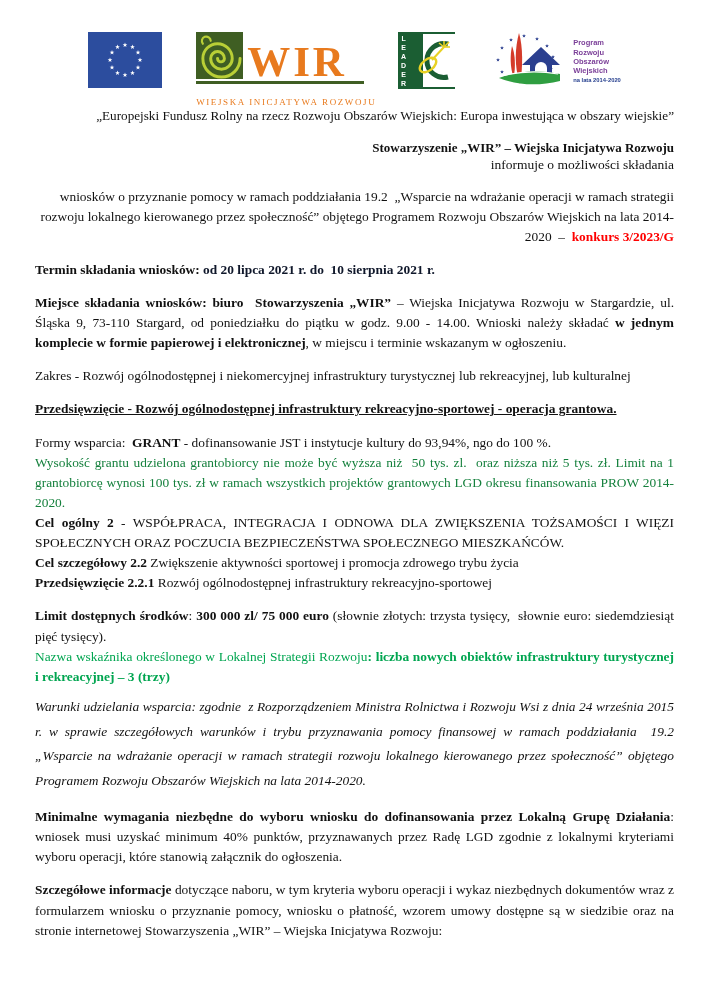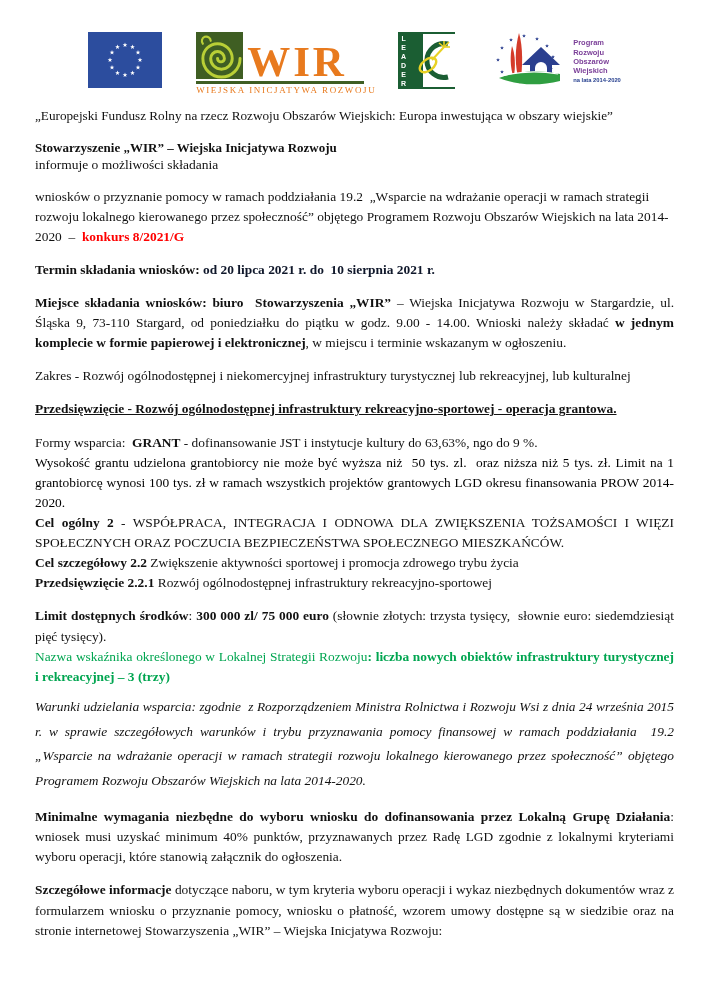--- a/index.html
+++ b/index.html
@@ -4,38 +4,38 @@
 <style>
   html,body{margin:0;padding:0;}
   body{
     width:707px;height:1000px;overflow:hidden;background:#ffffff;color:#111;
     font-family:"Liberation Serif", serif;font-size:13.4px;
   }
   .doc{padding:28px 33px 10px 35px;}
   p{margin:0;text-align:justify;line-height:1.5;white-space:pre-wrap;}
   .gap{margin-top:13px;}
   .gap-sm{margin-top:8px;}
-  .center{text-align:left;}
+  .center{text-align:right;}
   .bold{font-weight:bold;}
   .ul{text-decoration:underline;}
   .it{font-style:italic;line-height:1.85;}
   .funding{font-size:13.2px;margin-top:12px;}
   .title{font-size:13px;font-weight:bold;margin-top:14px;line-height:1.25;}
   .subtitle{font-size:13.5px;line-height:1.3;}
   .red{color:#fe0000;font-weight:bold;}
   .dateblue{color:#0f172a;font-weight:bold;}
-  .blue{color:#000000;}
+  .blue{color:#15803d;}
   .green{color:#00a550;}
   
   .logos{display:flex;align-items:flex-start;justify-content:center;gap:34px;height:62px;margin-top:4px;}
   .logo-wir{display:flex;flex-direction:column;width:168px;}
   .wir-top{display:flex;align-items:flex-end;gap:4px;}
   .wir-big{color:#e87a1e;font-weight:bold;font-size:43px;line-height:0.82;letter-spacing:3px;font-family:"Liberation Serif",serif;}
   .wir-rule{height:3px;background:#3f5e23;margin-top:2px;}
-  .wir-caption{color:#e87a1e;font-size:9px;letter-spacing:1.6px;margin-top:1px;white-space:nowrap;font-family:"Liberation Serif",serif;}
+  .wir-caption{color:#e87a1e;font-size:9px;letter-spacing:1.6px;margin-top:13px;white-space:nowrap;font-family:"Liberation Serif",serif;}
   .logo-leader{width:57px;height:57px;background:#1b5e33;position:relative;flex:none;}
   .leader-text{position:absolute;left:2px;top:3px;writing-mode:vertical-rl;text-orientation:upright;color:#ffffff;
     font-size:7px;font-weight:bold;letter-spacing:2px;font-family:"Liberation Sans",sans-serif;}
   .leader-art{position:absolute;right:0;top:2px;}
   .logo-prow{display:flex;align-items:center;gap:10px;}
   .prow-text{display:flex;flex-direction:column;font-family:"Liberation Sans",sans-serif;font-weight:bold;
     font-size:7.5px;line-height:1.25;color:#7b3f98;}
   .prow-years{font-size:5.8px;color:#27408f;margin-top:1px;font-weight:bold;}
 </style>
 </head>
@@ -127,31 +127,31 @@
       </div>
     </div>
 
   </div>
 
   <p class="center funding">„Europejski Fundusz Rolny na rzecz Rozwoju Obszarów Wiejskich: Europa inwestująca w obszary wiejskie”</p>
 
   <p class="center title">Stowarzyszenie „WIR” – Wiejska Inicjatywa Rozwoju</p>
   <p class="center subtitle">informuje o możliwości składania</p>
 
-  <p class="center gap"><span>wniosków o przyznanie pomocy w ramach poddziałania 19.2  „Wsparcie na wdrażanie operacji w ramach strategii rozwoju lokalnego kierowanego przez społeczność” objętego Programem Rozwoju Obszarów Wiejskich na lata 2014-2020  –  </span><span class="red">konkurs 8/2021/G</span></p>
+  <p class="center gap"><span>wniosków o przyznanie pomocy w ramach poddziałania 19.2  „Wsparcie na wdrażanie operacji w ramach strategii rozwoju lokalnego kierowanego przez społeczność” objętego Programem Rozwoju Obszarów Wiejskich na lata 2014-2020  –  </span><span class="red">konkurs 3/2023/G</span></p>
 
   <p class="gap"><span class="bold">Termin składania wniosków: </span><span class="dateblue">od 20 lipca 2021 r. do  10 sierpnia 2021 r.</span></p>
 
   <p class="gap"><span class="bold">Miejsce składania wniosków: biuro  Stowarzyszenia „WIR”</span><span> – Wiejska Inicjatywa Rozwoju w Stargardzie, ul. Śląska 9, 73-110 Stargard, od poniedziałku do piątku w godz. 9.00 - 14.00. Wnioski należy składać </span><span class="bold">w jednym komplecie w formie papierowej i elektronicznej</span><span>, w miejscu i terminie wskazanym w ogłoszeniu.</span></p>
 
   <p class="gap">Zakres - Rozwój ogólnodostępnej i niekomercyjnej infrastruktury turystycznej lub rekreacyjnej, lub kulturalnej</p>
 
   <p class="gap bold ul">Przedsięwzięcie - Rozwój ogólnodostępnej infrastruktury rekreacyjno-sportowej - operacja grantowa.</p>
 
-  <p class="gap"><span>Formy wsparcia:  </span><span class="bold">GRANT</span><span> - dofinansowanie JST i instytucje kultury do 63,63%, ngo do 9 %.</span></p>
+  <p class="gap"><span>Formy wsparcia:  </span><span class="bold">GRANT</span><span> - dofinansowanie JST i instytucje kultury do 93,94%, ngo do 100 %.</span></p>
   <p class="blue">Wysokość grantu udzielona grantobiorcy nie może być wyższa niż  50 tys. zl.  oraz niższa niż 5 tys. zł. Limit na 1 grantobiorcę wynosi 100 tys. zł w ramach wszystkich projektów grantowych LGD okresu finansowania PROW 2014-2020.</p>
 
   <p><span class="bold">Cel ogólny 2</span><span> - WSPÓŁPRACA, INTEGRACJA I ODNOWA DLA ZWIĘKSZENIA TOŻSAMOŚCI I WIĘZI SPOŁECZNYCH ORAZ POCZUCIA BEZPIECZEŃSTWA SPOŁECZNEGO MIESZKAŃCÓW.</span></p>
   <p><span class="bold">Cel szczegółowy 2.2</span><span> Zwiększenie aktywności sportowej i promocja zdrowego trybu życia</span></p>
   <p><span class="bold">Przedsięwzięcie 2.2.1</span><span> Rozwój ogólnodostępnej infrastruktury rekreacyjno-sportowej</span></p>
 
   <p class="gap"><span class="bold">Limit dostępnych środków</span><span>: </span><span class="bold">300 000 zl/ 75 000 euro</span><span> (słownie złotych: trzysta tysięcy,  słownie euro: siedemdziesiąt pięć tysięcy).</span></p>
   <p class="green"><span>Nazwa wskaźnika określonego w Lokalnej Strategii Rozwoju</span><span class="bold">: liczba nowych obiektów infrastruktury turystycznej i rekreacyjnej – 3 (trzy)</span></p>
 
   <p class="gap-sm it">Warunki udzielania wsparcia: zgodnie  z Rozporządzeniem Ministra Rolnictwa i Rozwoju Wsi z dnia 24 września 2015 r. w sprawie szczegółowych warunków i trybu przyznawania pomocy finansowej w ramach poddziałania  19.2 „Wsparcie na wdrażanie operacji w ramach strategii rozwoju lokalnego kierowanego przez społeczność” objętego Programem Rozwoju Obszarów Wiejskich na lata 2014-2020.</p>

